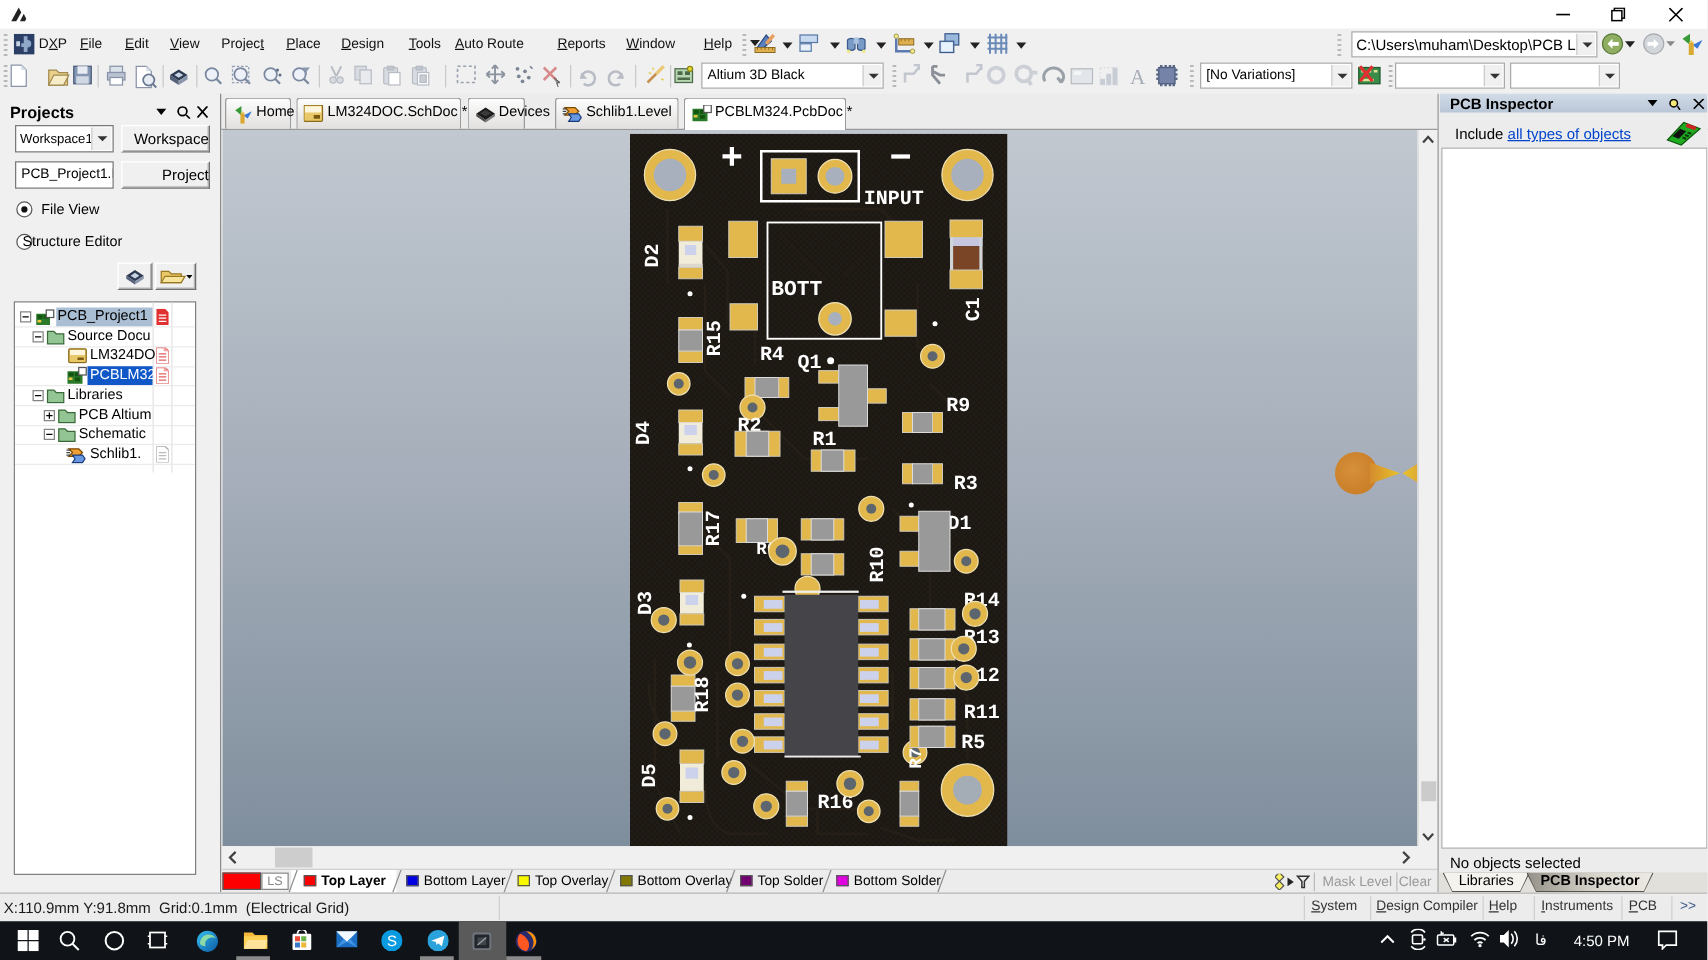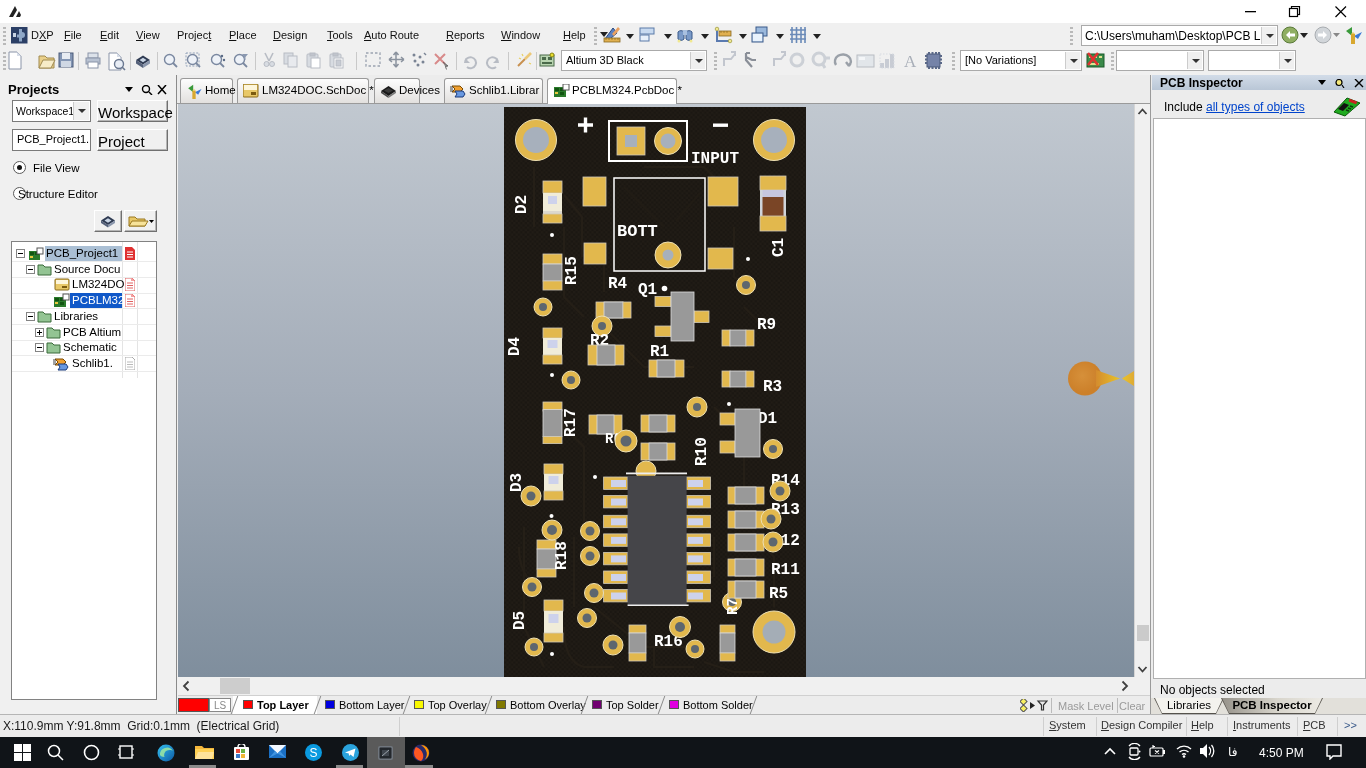--- a/index.html
+++ b/index.html
@@ -21,21 +21,21 @@
 .combo .arr{position:absolute;right:1px;top:1px;bottom:1px;width:15px;background:#f0f0f0;border-left:1px solid #ccc}
 .combo .arr:after{content:"";position:absolute;left:4px;top:7px;border:4px solid transparent;border-top-color:#333}
 
 #tabstrip{left:0;top:75px;width:1366px;height:29px;background:#ececec;border-bottom:1px solid #9a9a9a}
 .dtab{position:absolute;top:3px;height:25px;background:linear-gradient(180deg,#fdfdfd,#e2e0de);border:1px solid #9a9a9a;border-bottom:none;border-radius:3px 3px 0 0;font-size:11.5px;color:#000;white-space:nowrap}
 .dtab.active{background:#fff;height:26px;top:3px}
 .dtab span{position:absolute;left:24px;top:5px}
 .dtab svg{position:absolute;left:5px;top:5px}
 
 #leftpanel{left:0;top:75px;width:177px;height:639px;background:#f0f0f0;border-right:1px solid #8a8a8a}
-.btn3d{position:absolute;background:#f0f0f0;border:1px solid #fff;border-right-color:#707070;border-bottom-color:#707070;box-shadow:inset -1px -1px 0 #b5b5b5;font-size:15px;text-align:left;color:#000}
+.btn3d{position:absolute;background:#f0f0f0;border:1px solid #fff;border-right-color:#707070;border-bottom-color:#707070;box-shadow:inset -1px -1px 0 #b5b5b5;font-size:12px;text-align:right;color:#000}
 .tbox{position:absolute;background:#fff;border:1px solid #7a7a7a;font-size:11px;color:#000;overflow:hidden;white-space:nowrap}
 .radio{position:absolute;width:13px;height:13px;border-radius:50%;background:#fff;border:1px solid #5a5a5a}
 .radio.on:after{content:"";position:absolute;left:3px;top:3px;width:5px;height:5px;border-radius:50%;background:#111}
 .rlabel{position:absolute;font-size:11.5px;color:#000}
 #tree{left:11px;top:166px;width:146px;height:459px;background:#fff;border:1px solid #828282}
 .trow{position:absolute;left:0;width:144px;height:15px;font-size:11.5px;white-space:nowrap}
 .texp{position:absolute;width:9px;height:9px;border:1px solid #848484;background:#fff;top:3px}
 .texp:before{content:"";position:absolute;left:1px;top:3px;width:5px;height:1px;background:#000}
 .texp.plus:after{content:"";position:absolute;left:3px;top:1px;width:1px;height:5px;background:#000}
 .tlbl{position:absolute;top:1px;color:#000}
@@ -368,21 +368,21 @@
           <path d="M4 6.5 L8.5 4 L13 6.5 L8.5 9 Z" fill="#3a3a3a"></path>
         </svg>
         <span>Devices</span>
       </div>
   <div class="dtab" style="left:444px;width:99px">
         <svg width="17" height="15" viewBox="0 0 17 15">
           <path d="M2 2 h8 l3 3 -3 3 h-8 l3 -3 Z" fill="#f0a030" stroke="#7a4a00"></path>
           <path d="M5 7 h8 l2 3 -2 3 h-8 l2 -3 Z" fill="#6898e0" stroke="#1a3a7a"></path>
           <path d="M0 3 h3 M0 5 h3 M0 7 h3" stroke="#444" stroke-width="1"></path>
         </svg>
-        <span>Schlib1.Librar</span>
+        <span>Schlib1.Level</span>
       </div>
   <div class="dtab active" style="left:547px;width:130px">
         <svg width="17" height="15" viewBox="0 0 17 15">
           <rect x="1" y="3" width="12" height="10" fill="#2a7a2a"></rect>
           <rect x="2" y="4" width="4" height="3" fill="#115511"></rect>
           <rect x="7" y="4" width="4" height="3" fill="#115511"></rect>
           <rect x="2" y="8" width="3" height="2" fill="#e8c840"></rect>
           <rect x="7" y="8" width="4" height="3" fill="#115511"></rect>
           <rect x="10" y="0" width="6" height="6" fill="#fff" stroke="#555"></rect>
         </svg>

